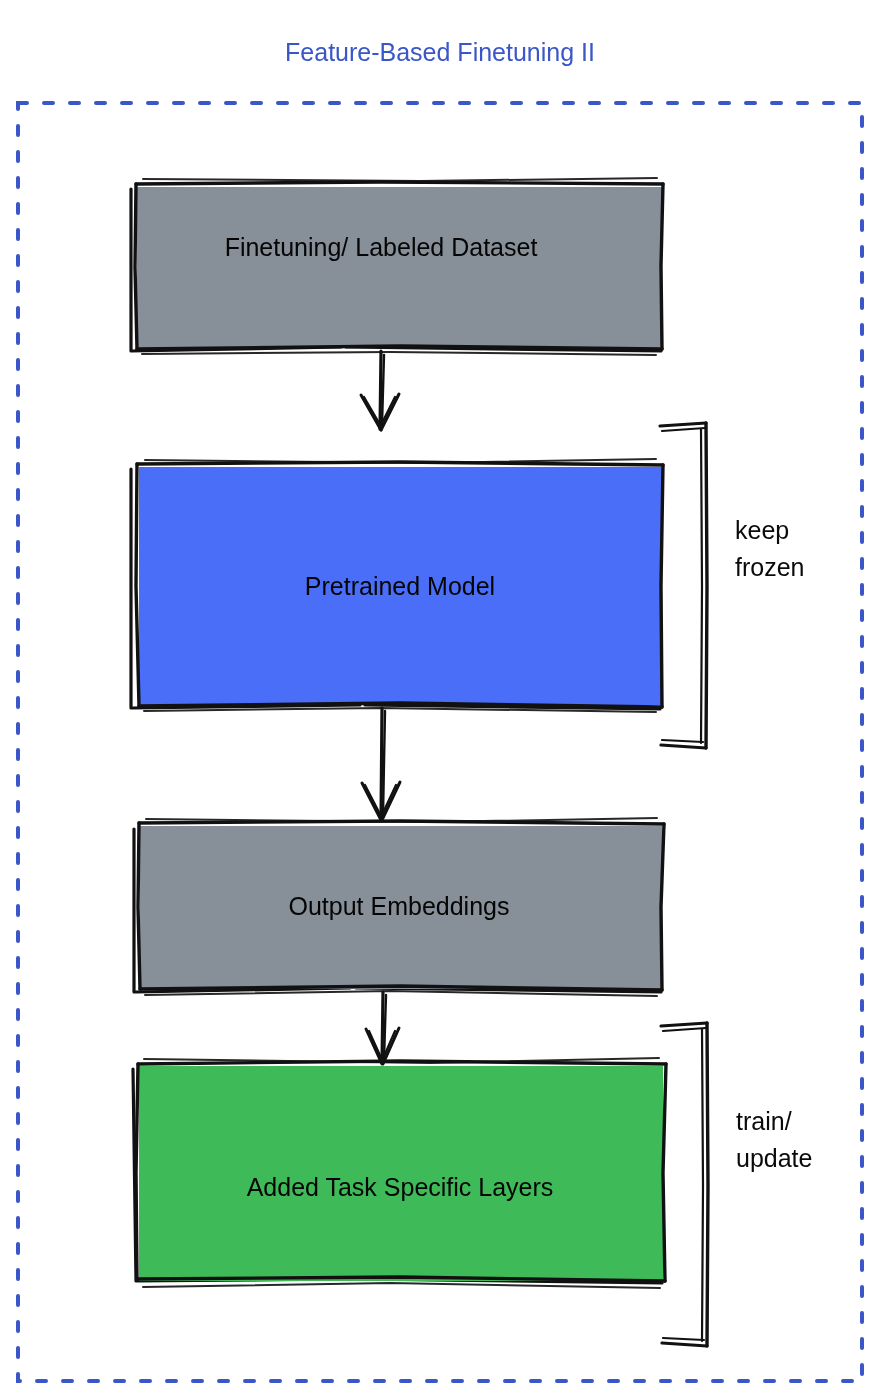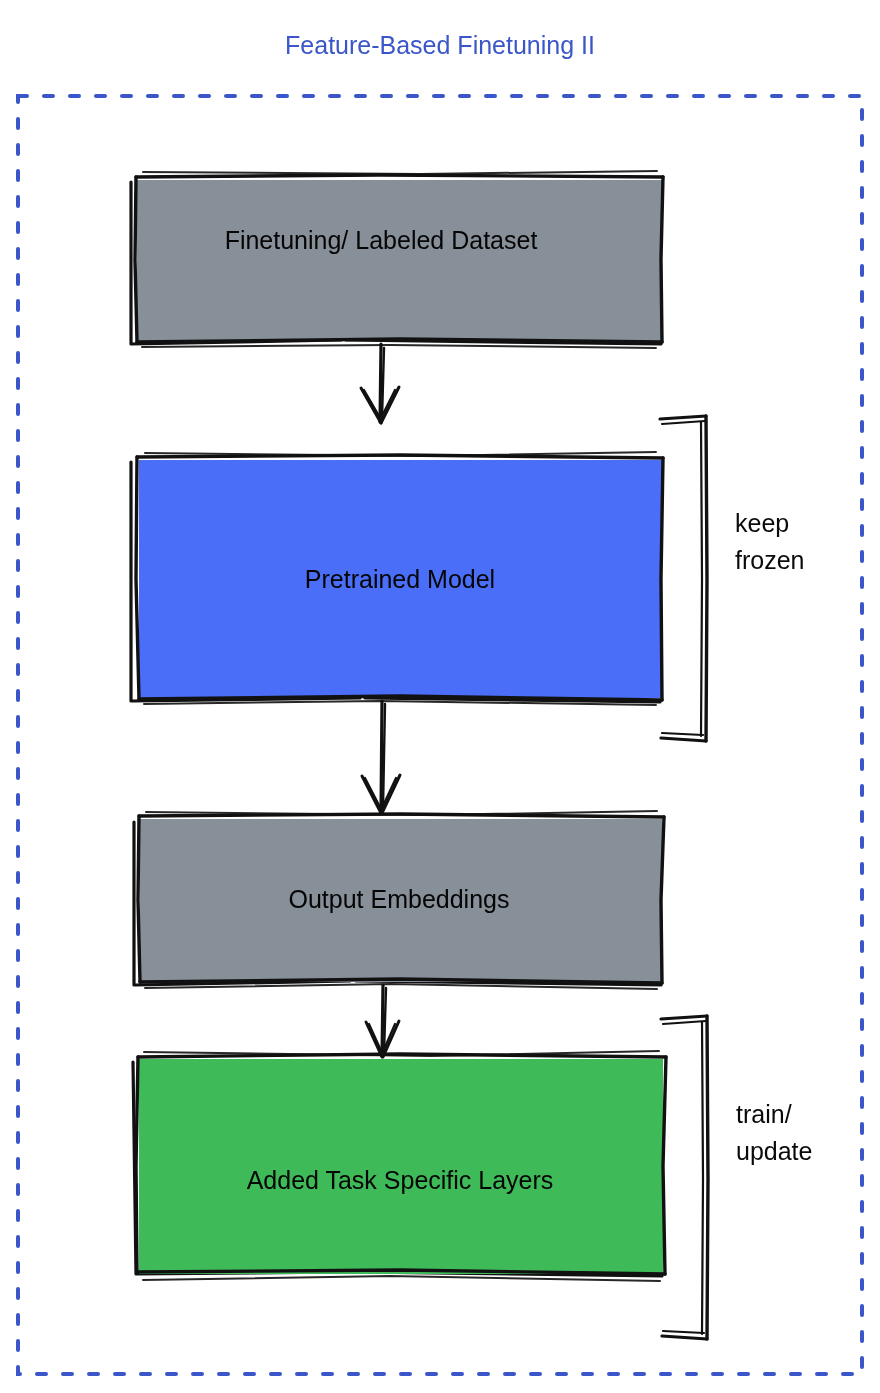--- a/index.html
+++ b/index.html
@@ -9,21 +9,21 @@
   }
   body {
     width: 880px;
     height: 1393px;
     position: relative;
     overflow: hidden;
     font-family: "Liberation Sans", sans-serif;
   }
   #stage {
     position: absolute;
-    left: 0; top: 4px;
+    left: 0; top: 11px;
     width: 880px;
     height: 1107px;
   }
   .diagram-svg {
     position: absolute;
     left: 0; top: 0;
     width: 880px;
     height: 1393px;
   }
   .ttl {

